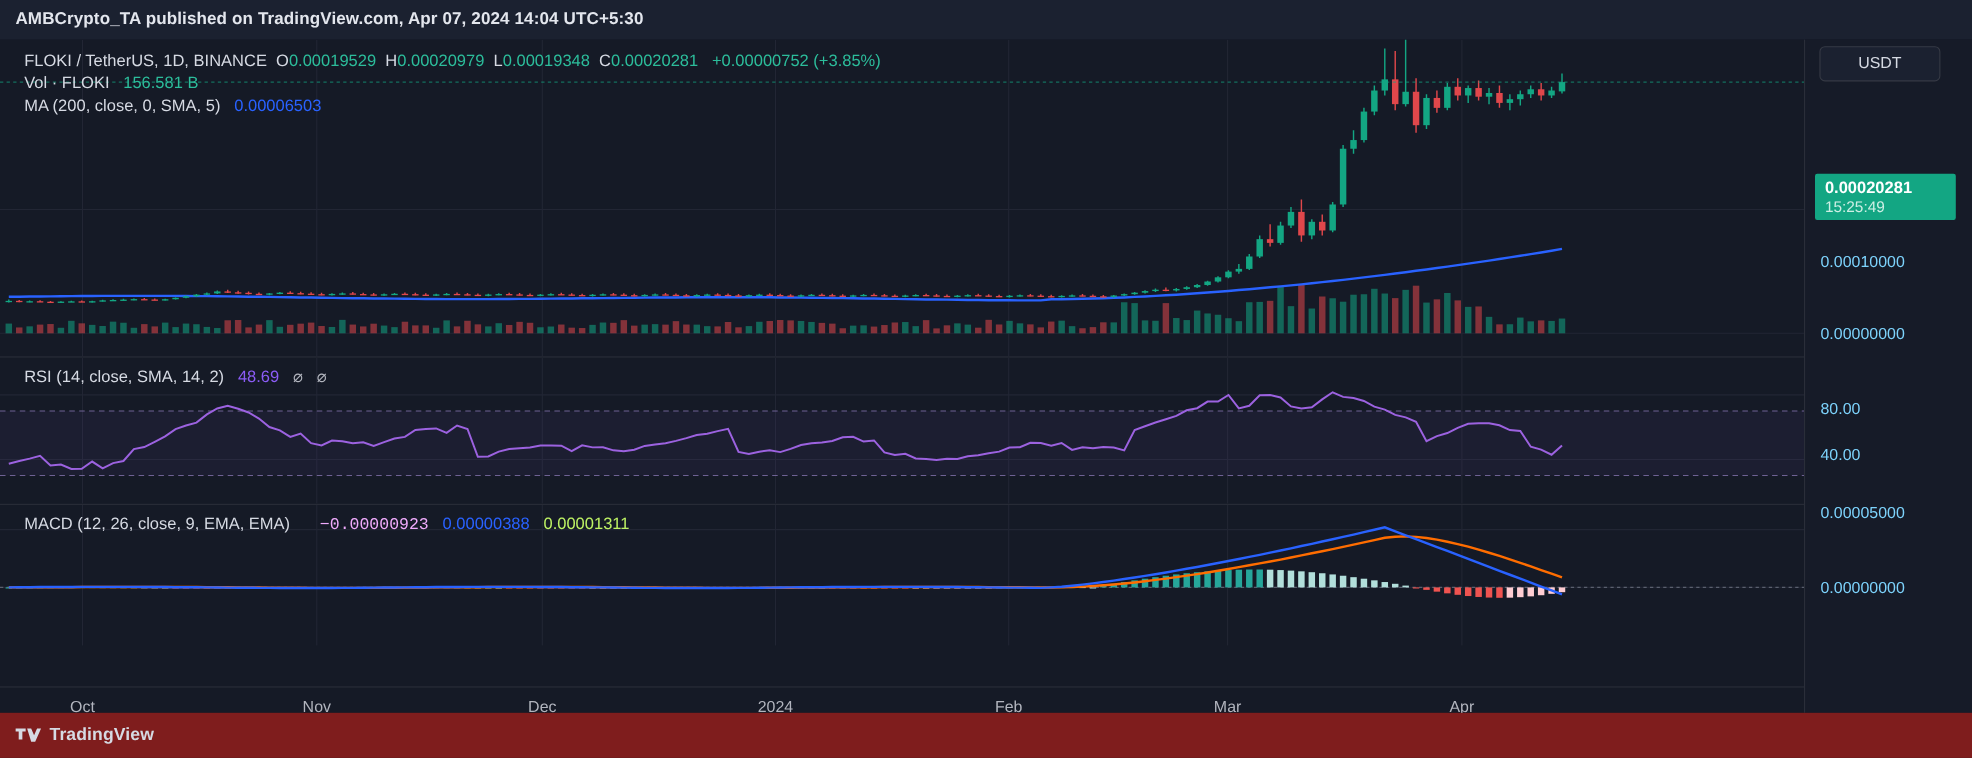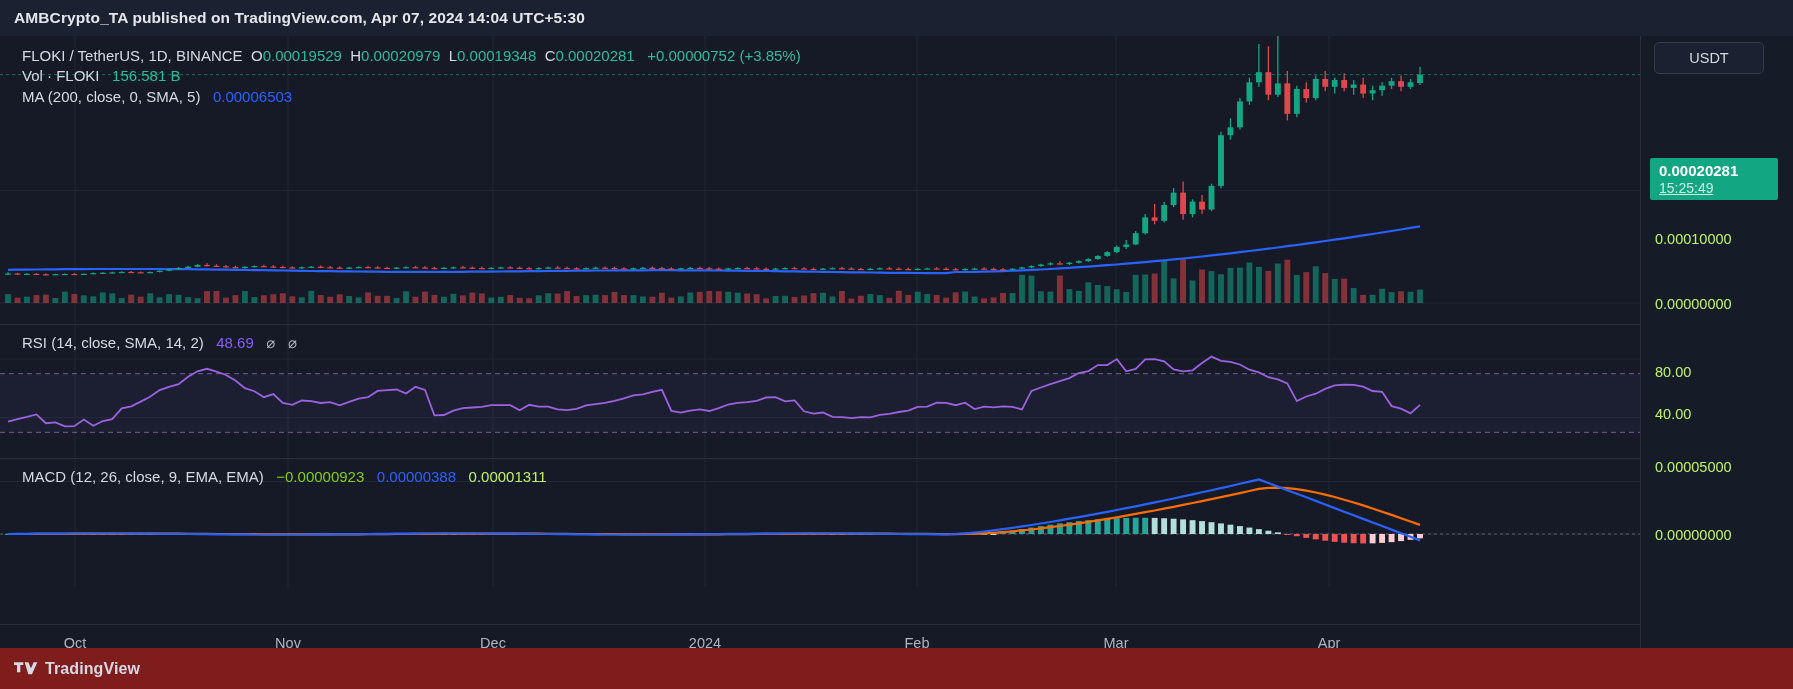--- a/index.html
+++ b/index.html
@@ -47,54 +47,54 @@
   .legend-row { display: flex; align-items: baseline; line-height: 1.35; }
   .legend-row span { white-space: pre; }
   .lg-title { font-size: 15px; color: #d6dae3; }
   .lg-val   { font-size: 15px; }
   .c-green  { color: #2cbd9b; }
   .c-white  { color: #d6dae3; }
   .c-blue   { color: #2962ff; }
   .c-purple { color: #8b5cf6; }
   .c-dim    { color: #b2b5be; }
   .c-orange { color: #bef264; }
-  .c-pink   { color: #84cc16; }
+  .c-pink   { color: #f0abfc; font-family: Liberation Mono, monospace; }
 
   .legend-price { left: 22px; top: 10px; }
   .legend-rsi   { left: 22px; top: 8px; }
   .legend-macd  { left: 22px; top: 8px; }
 
   
   .axis-right {
     position: absolute; left: 1640px; top: 36px;
     width: 153px; height: 612px;
     background: #161b28;
     border-left: 1px solid #2a2e39;
   }
   .axis-label {
     position: absolute; left: 14px;
-    font-size: 14.5px; color: #bef264; white-space: nowrap;
+    font-size: 14.5px; color: #7dd3fc; white-space: nowrap;
   }
   .usdt-btn {
     position: absolute; left: 13px; top: 6px;
     width: 110px; height: 32px;
     border: 1px solid #363a45; border-radius: 5px;
     background: #1b2130;
     display: flex; align-items: center; justify-content: center;
     font-size: 14.5px; color: #d6dae3;
   }
   .price-badge {
     position: absolute; left: 9px; top: 122px;
     width: 128px; height: 42px;
     background: #13a683; border-radius: 2px;
     display: flex; flex-direction: column; justify-content: center;
     padding-left: 9px;
   }
   .price-badge .pb-price { font-size: 15px; font-weight: bold; color: #ffffff; line-height: 1.15; }
-  .price-badge .pb-time  { font-size: 14px; color: #cdeee4; line-height: 1.15; text-decoration: underline; }
+  .price-badge .pb-time  { font-size: 14px; color: #cdeee4; line-height: 1.15; }
 
   
   .axis-bottom {
     position: absolute; left: 0; top: 588px;
     width: 1793px; height: 36px;
     border-top: 1px solid #2a2e39;
   }
   .time-label {
     position: absolute; top: 10px;
     font-size: 14.5px; color: #b2b5be;

